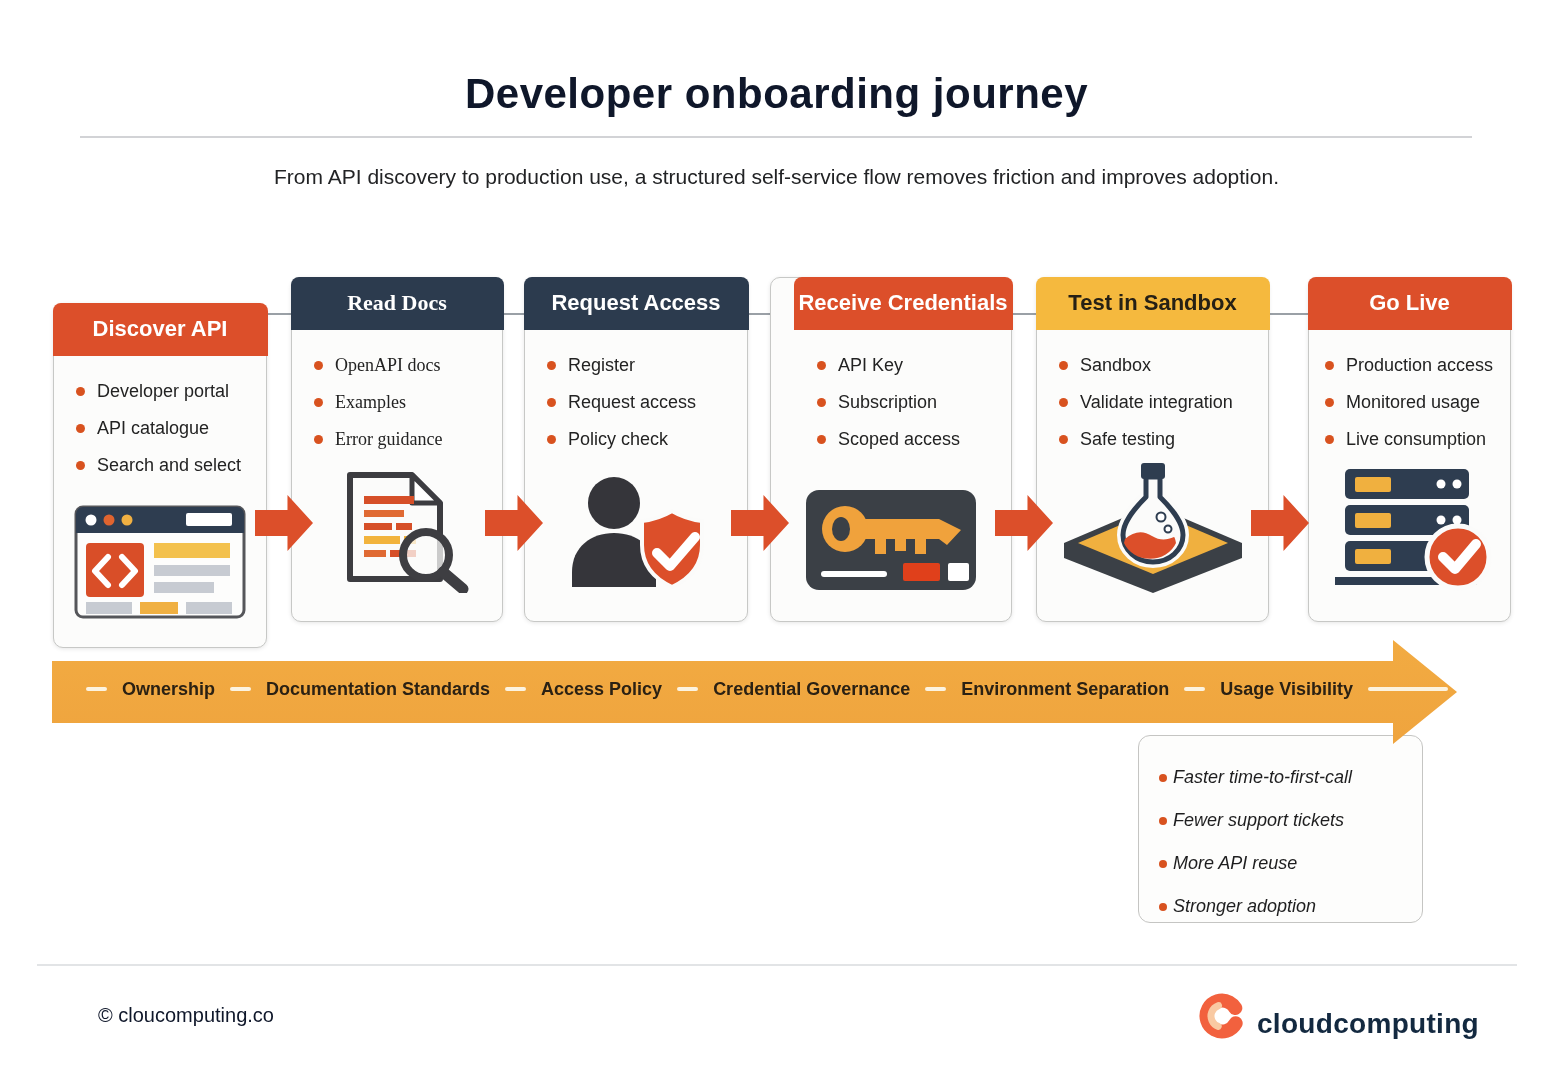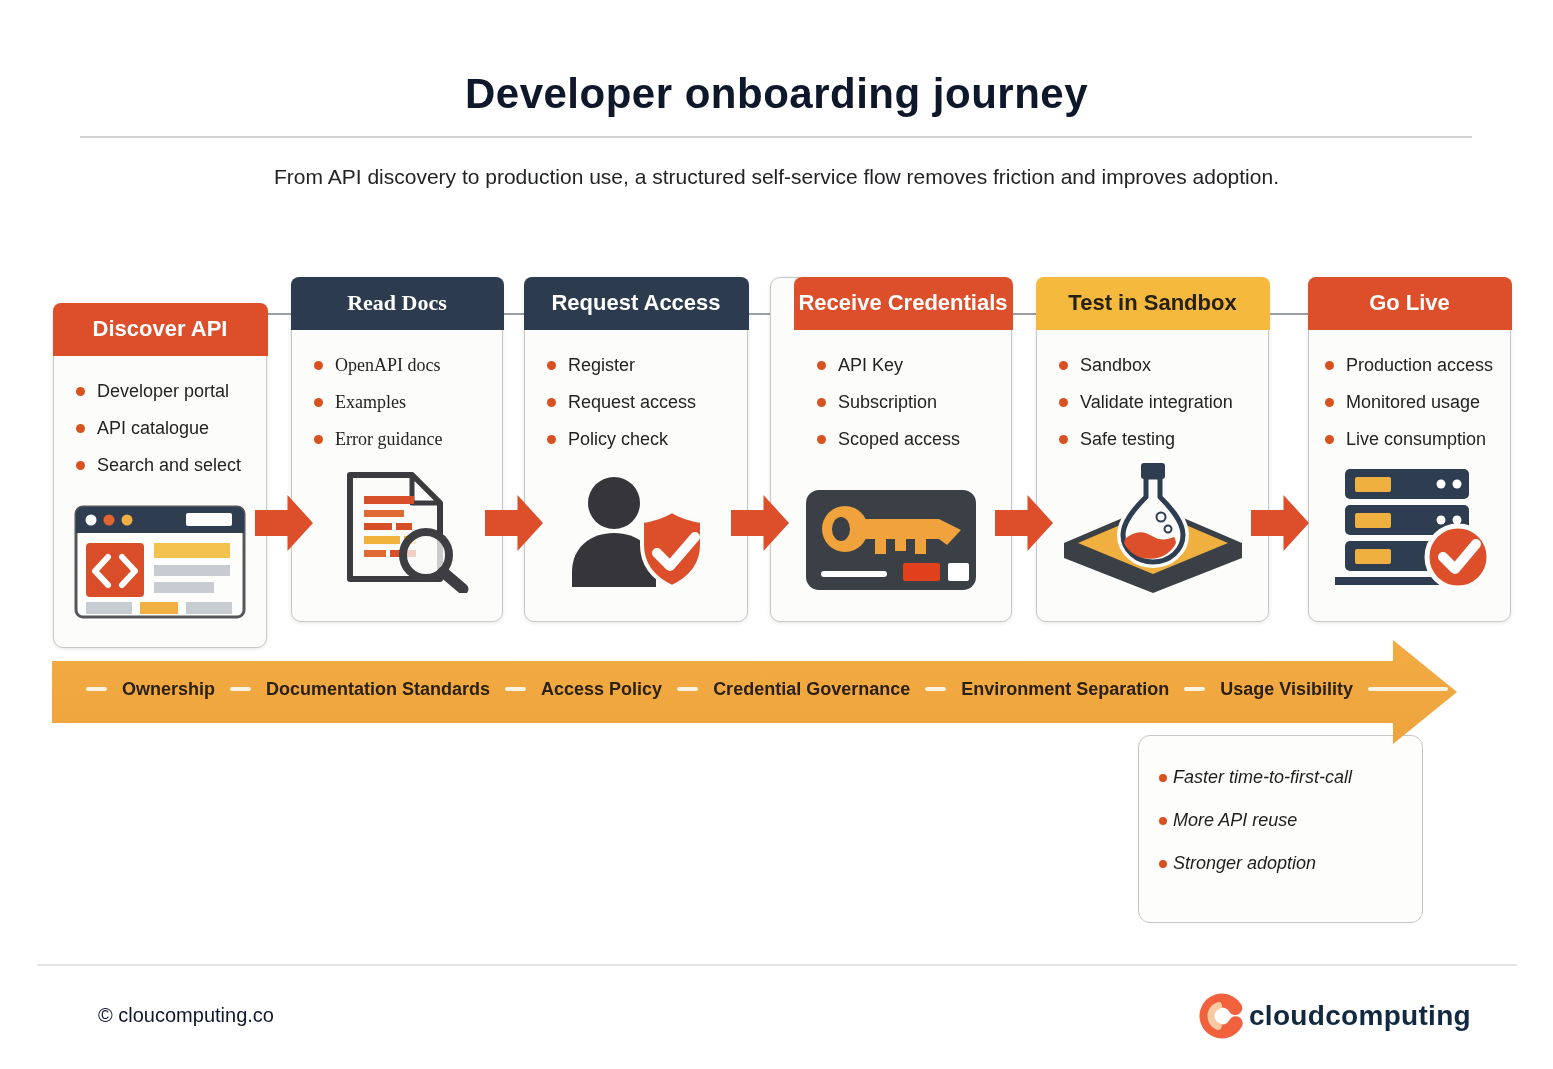--- a/index.html
+++ b/index.html
@@ -40,21 +40,21 @@
   .banner-tail{width:80px;height:3.5px;background:#fcf3e0;border-radius:2px;}
 
   .benefits-box{position:absolute;left:1138px;top:735px;width:285px;height:188px;background:#fdfdfc;
     border:1.5px solid #c5c5c3;border-radius:12px;padding:20px 18px 0 20px;}
   .benefit{display:flex;align-items:center;gap:6px;height:43px;font-size:18px;font-style:italic;
     color:#1e1e1f;font-weight:500;}
   .benefit .dot{width:8px;height:8px;flex:0 0 8px;}
 
   .footer-divider{position:absolute;left:37px;top:964px;width:1480px;height:1.5px;background:#e2e4e6;}
   .footer-copy{position:absolute;left:98px;top:1004px;font-size:20px;color:#0f172a;}
-  .brand{position:absolute;left:1198px;top:992px;display:flex;align-items:center;gap:3px;}
+  .brand{position:absolute;left:1198px;top:992px;display:flex;align-items:flex-end;gap:11px;}
   .brand-name{font-size:28px;font-weight:700;color:#132940;letter-spacing:.3px;}
 </style>
 </head>
 <body>
 
 <div class="stage-wrap">
 
   <div class="page-title">Developer onboarding journey</div>
   <div class="title-divider"></div>
   <div class="page-subtitle">From API discovery to production use, a structured self-service flow removes friction and improves adoption.</div>
@@ -277,20 +277,24 @@
     </div>
   </div>
 
   <div class="benefits-box">
     <div class="benefit">
         <span class="dot"></span>
         <span>Faster time-to-first-call</span>
       </div>
     <div class="benefit">
         <span class="dot"></span>
+        <span>Fewer support tickets</span>
+      </div>
+    <div class="benefit">
+        <span class="dot"></span>
         <span>More API reuse</span>
       </div>
     <div class="benefit">
         <span class="dot"></span>
         <span>Stronger adoption</span>
       </div>
   </div>
 
   <div class="footer-divider"></div>
   <div class="footer-copy">© cloucomputing.co</div>

